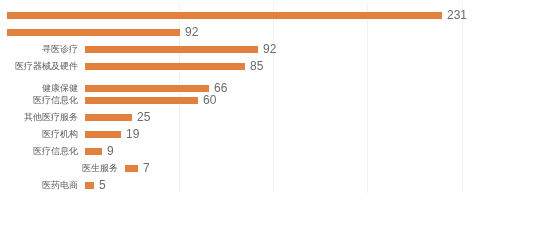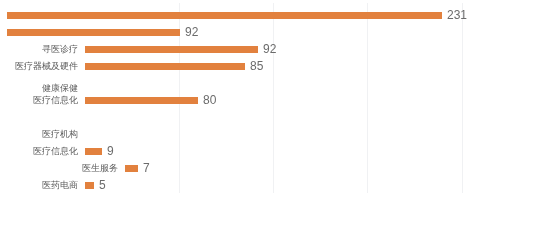--- a/index.html
+++ b/index.html
@@ -106,30 +106,45 @@
       </div>
       <div class="row" style="top: 58px;">
         <div class="cat-label">医疗器械及硬件</div>
         <div class="barwrap">
           <div class="bar" style="width: 160px; background: rgb(226, 129, 62);"></div>
           <span class="val">85</span>
         </div>
       </div>
       <div class="row" style="top: 80px;">
         <div class="cat-label">健康保健</div>
+        <div class="barwrap">
+          <div class="bar" style="width: 124px; background: rgb(226, 129, 62);"></div>
+          <span class="val">66</span>
+        </div>
       </div>
       <div class="row" style="top: 92px; justify-content: space-between;">
         <div class="cat-label">医疗信息化</div>
         <div class="barwrap">
           <div class="bar" style="width: 113px; background: rgb(226, 129, 62);"></div>
-          <span class="val">80</span>
+          <span class="val">60</span>
+        </div>
+      </div>
+      <div class="row" style="top: 109px;">
+        <div class="cat-label">其他医疗服务</div>
+        <div class="barwrap">
+          <div class="bar" style="width: 47px; background: rgb(226, 129, 62);"></div>
+          <span class="val">25</span>
         </div>
       </div>
       <div class="row" style="top: 126px;">
         <div class="cat-label">医疗机构</div>
+        <div class="barwrap">
+          <div class="bar" style="width: 36px; background: rgb(226, 129, 62);"></div>
+          <span class="val">19</span>
+        </div>
       </div>
       <div class="row" style="top: 143px;">
         <div class="cat-label">医疗信息化</div>
         <div class="barwrap">
           <div class="bar" style="width: 17px; background: rgb(226, 129, 62);"></div>
           <span class="val">9</span>
         </div>
       </div>
       <div class="row" style="top: 160px; padding-left: 40px;">
         <div class="cat-label">医生服务</div>

